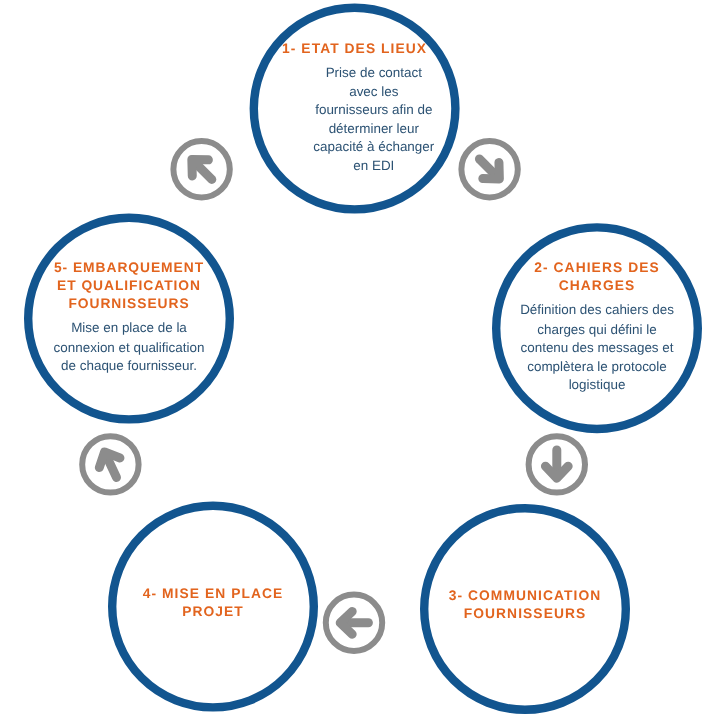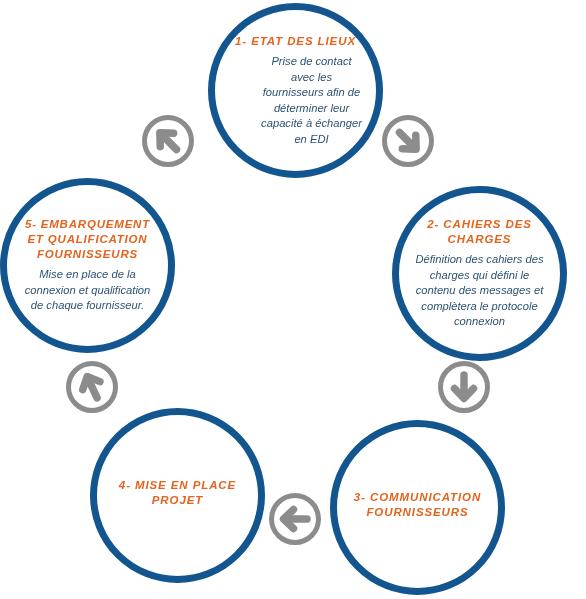--- a/index.html
+++ b/index.html
@@ -11,21 +11,20 @@
     width: 586px;
     height: 599px;
     font-family: "Liberation Sans", sans-serif;
     overflow: hidden;
   }
   #diagram {
     position: relative;
     width: 586px;
     height: 473px;
     background: #ffffff;
-    font-style: italic;
   }
 
   
   .step {
     position: absolute;
     width: 175px;
     height: 175px;
     border-radius: 50%;
     border: 7px solid #12558f;
     box-sizing: border-box;
@@ -49,24 +48,24 @@
   }
   .step-body {
     color: #2c5273;
     font-size: 11.2px;
     line-height: 15.5px;
     margin: 0;
   }
 
   
   #step-1 { left: 208px; top: 3px; }
-  #step-2 { left: 392px; top: 186px; align-items: flex-end; }
-  #step-3 { left: 330px; top: 420px; }
-  #step-4 { left: 90px; top: 408px; }
-  #step-5 { left: 0; top: 178px; }
+  #step-2 { left: 410px; top: 186px; align-items: flex-end; }
+  #step-3 { left: 350px; top: 420px; }
+  #step-4 { left: 90px; top: 418px; }
+  #step-5 { left: 20px; top: 178px; }
 
   #step-1 .step-body { font-size: 11.2px; margin-left: 32px; }
   #step-5 .step-title { letter-spacing: 0.8px; }
 
   
   .arrow {
     position: absolute;
     width: 56px;
     height: 56px;
   }
@@ -83,21 +82,21 @@
 
 <div id="diagram">
 
   <div class="step" id="step-1">
     <div class="step-title">1- ETAT DES LIEUX</div>
     <div class="step-body">Prise de contact avec les fournisseurs afin de déterminer leur capacité à échanger en EDI</div>
   </div>
 
   <div class="step" id="step-2">
     <div class="step-title">2- CAHIERS DES CHARGES</div>
-    <div class="step-body">Définition des cahiers des charges qui défini le contenu des messages  et complètera le protocole connexion</div>
+    <div class="step-body">Définition des cahiers des charges qui défini le contenu des messages  et complètera le protocole logistique</div>
   </div>
 
   <div class="step" id="step-3">
     <div class="step-title">3- COMMUNICATION FOURNISSEURS</div>
   </div>
 
   <div class="step" id="step-4">
     <div class="step-title">4- MISE EN PLACE PROJET</div>
   </div>
 

